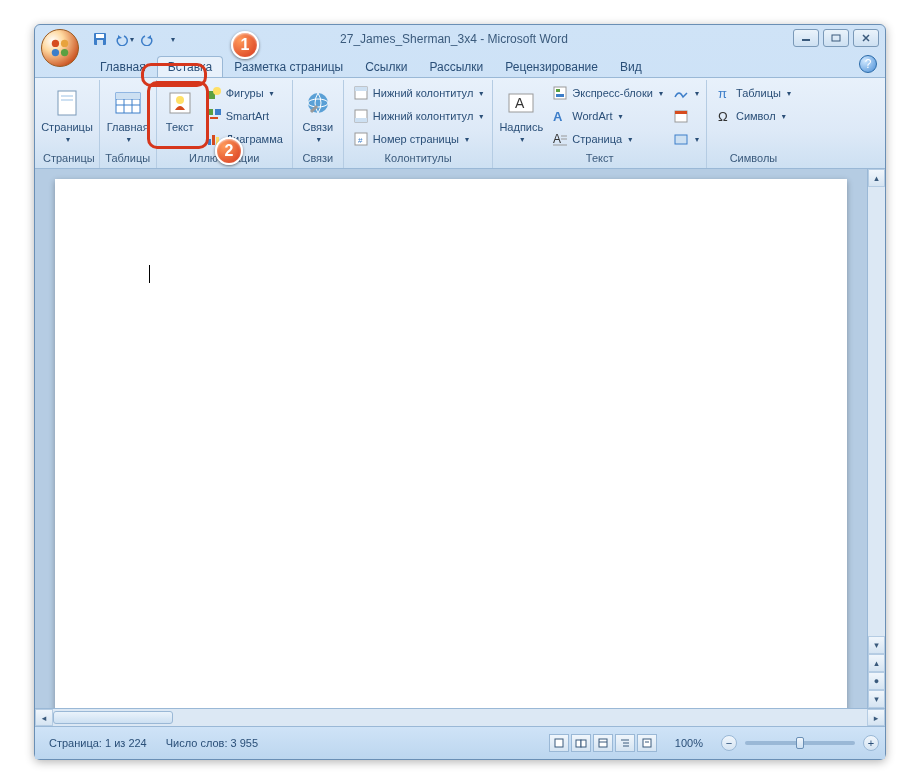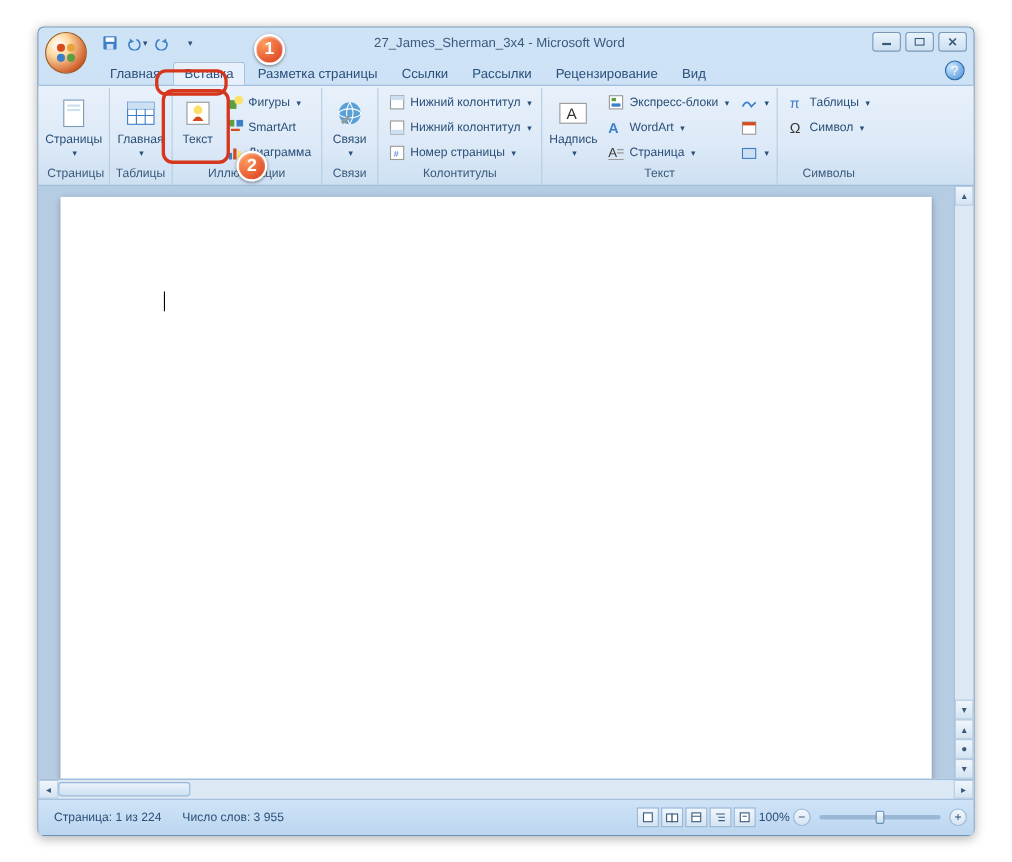--- a/index.html
+++ b/index.html
@@ -467,21 +467,21 @@
           <line x1="4" y1="6" x2="10" y2="6" stroke="#3a5a7c"></line>
           <line x1="4" y1="9" x2="10" y2="9" stroke="#3a5a7c"></line>
         </svg>
       </div>
     <div class="view-btn">
         <svg width="12" height="12">
           <rect x="2" y="2" width="8" height="8" fill="#fff" stroke="#3a5a7c"></rect>
           <line x1="4" y1="5" x2="8" y2="5" stroke="#3a5a7c"></line>
         </svg>
       </div>
-    <span style="margin:0 1px">100%</span>
+    <span style="margin:0 16px">100%</span>
     <div class="zoom-btn">−</div>
     <div class="zoom-slider">
         <div class="zoom-thumb"></div>
       </div>
     <div class="zoom-btn">+</div>
   </div>
 
   <div class="callout" style="left:106px; top:38px; width:66px; height:24px;"></div>
   <div class="badge" style="left:196px; top:6px;">1</div>
   <div class="callout" style="left:112px; top:56px; width:62px; height:68px;"></div>

